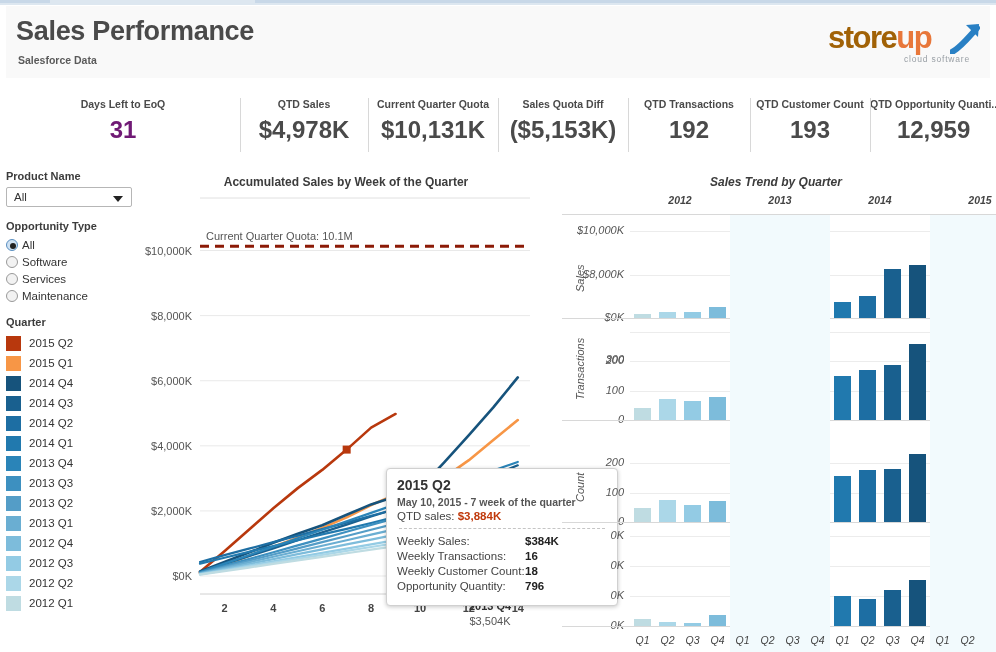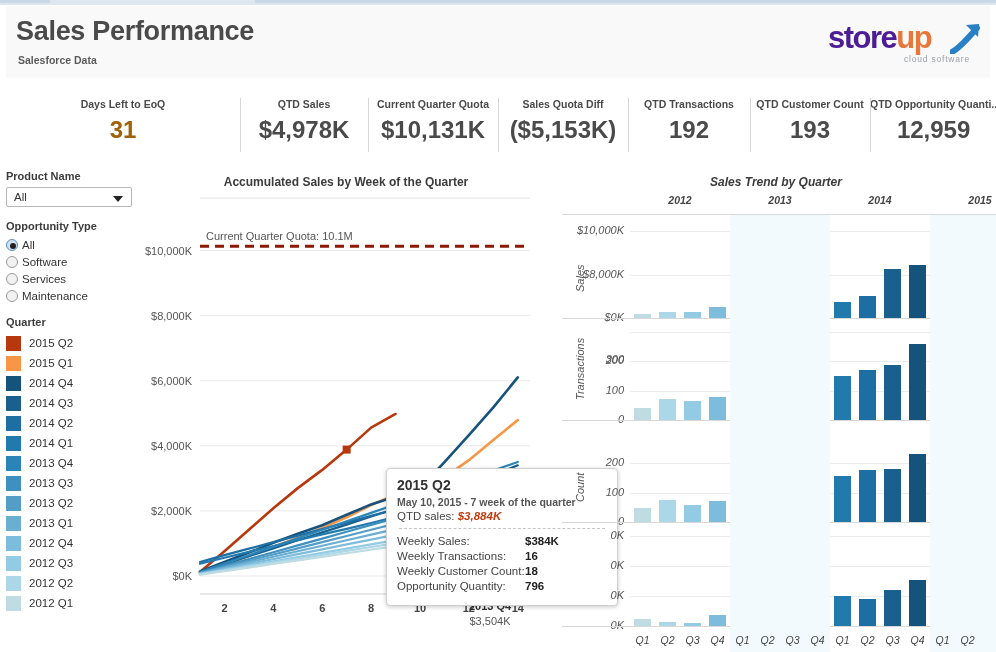--- a/index.html
+++ b/index.html
@@ -13,33 +13,33 @@
   #header { position:absolute; left:6px; top:6px; width:984px; height:72px;
     background:#f9f9f9; }
   #title { position:absolute; left:10px; top:10px; font-size:27px; font-weight:bold;
     color:#4a4a4a; letter-spacing:-0.3px; }
   #subtitle { position:absolute; left:12px; top:48px; font-size:10.5px; font-weight:bold; color:#5a5a5a; }
 
   
   #logo { position:absolute; right:8px; top:12px; width:160px; height:52px; }
   #logo .word { position:absolute; left:6px; top:2px; font-size:31px; font-weight:bold;
      letter-spacing:-1.5px; }
-  #logo .s1 { color:#4c1d95; }
+  #logo .s1 { color:#a16207; }
   #logo .s2 { color:#e8773a; }
   #logo .tag { position:absolute; right:12px; top:36px; font-size:8.5px; color:#9aa0a6;
      letter-spacing:0.8px; }
   #logo .arrow { position:absolute; right:2px; top:4px; width:30px; height:32px; }
 
   
   #kpis { position:absolute; left:6px; top:94px; width:984px; height:62px; display:flex; }
   .kpi { flex:1; position:relative; text-align:center; }
   .kpi + .kpi::before { content:""; position:absolute; left:0; top:4px; width:1px; height:54px; background:#d8d8d8; }
   .kpi .lbl { font-size:10.5px; font-weight:bold; color:#4a4a4a; margin-top:4px; white-space:nowrap; }
   .kpi .val { font-size:24px; font-weight:bold; color:#4a4a4a; margin-top:6px; white-space:nowrap; }
-  .kpi .val.accent { color:#a16207; }
+  .kpi .val.accent { color:#701a75; }
   .kpi:nth-child(1){ flex:0 0 234px; }
   .kpi:nth-child(2){ flex:0 0 128px; }
   .kpi:nth-child(3){ flex:0 0 130px; }
   .kpi:nth-child(4){ flex:0 0 130px; }
   .kpi:nth-child(5){ flex:0 0 122px; }
   .kpi:nth-child(6){ flex:0 0 120px; }
   .kpi:nth-child(7){ flex:1; }
 
   
   #sidebar { position:absolute; left:6px; top:170px; width:136px; }
@@ -67,21 +67,21 @@
   #lc-title { position:absolute; left:0; top:5px; width:408px; text-align:center;
      font-size:12px; font-weight:bold; color:#3c3c3c; }
 
   
   #tooltip { position:absolute; left:386px; top:468px; width:232px; height:138px;
      background:#fff; border:1px solid #d0d0d0; border-radius:4px;
      box-shadow:0 1px 4px rgba(0,0,0,0.22); padding:8px 10px; }
   #tt-title { font-size:14px; font-weight:bold; color:#333; }
   #tt-sub { font-size:10.5px; font-weight:bold; color:#555; margin-top:3px; }
   #tt-qtd { font-size:11.5px; color:#444; margin-top:2px; }
-  #tt-qtd b { color:#c0390b;font-style:italic; }
+  #tt-qtd b { color:#c0390b; }
   #tt-hr { border-top:1px dashed #c5c5c5; margin:6px 2px 5px 2px; }
   .tt-row { display:flex; font-size:11.5px; color:#444; line-height:15px; }
   .tt-row .k { width:128px; }
   .tt-row .v { font-weight:bold; color:#222; }
 
   
   #right { position:absolute; left:556px; top:170px; width:440px; height:482px;font-style:italic; }
   #rt-title { position:absolute; left:0; top:5px; width:440px; text-align:center;
      font-size:12px; font-weight:bold; color:#3c3c3c; }
   #yr-head { position:absolute; left:74px; top:24px; width:350px; height:18px; }

